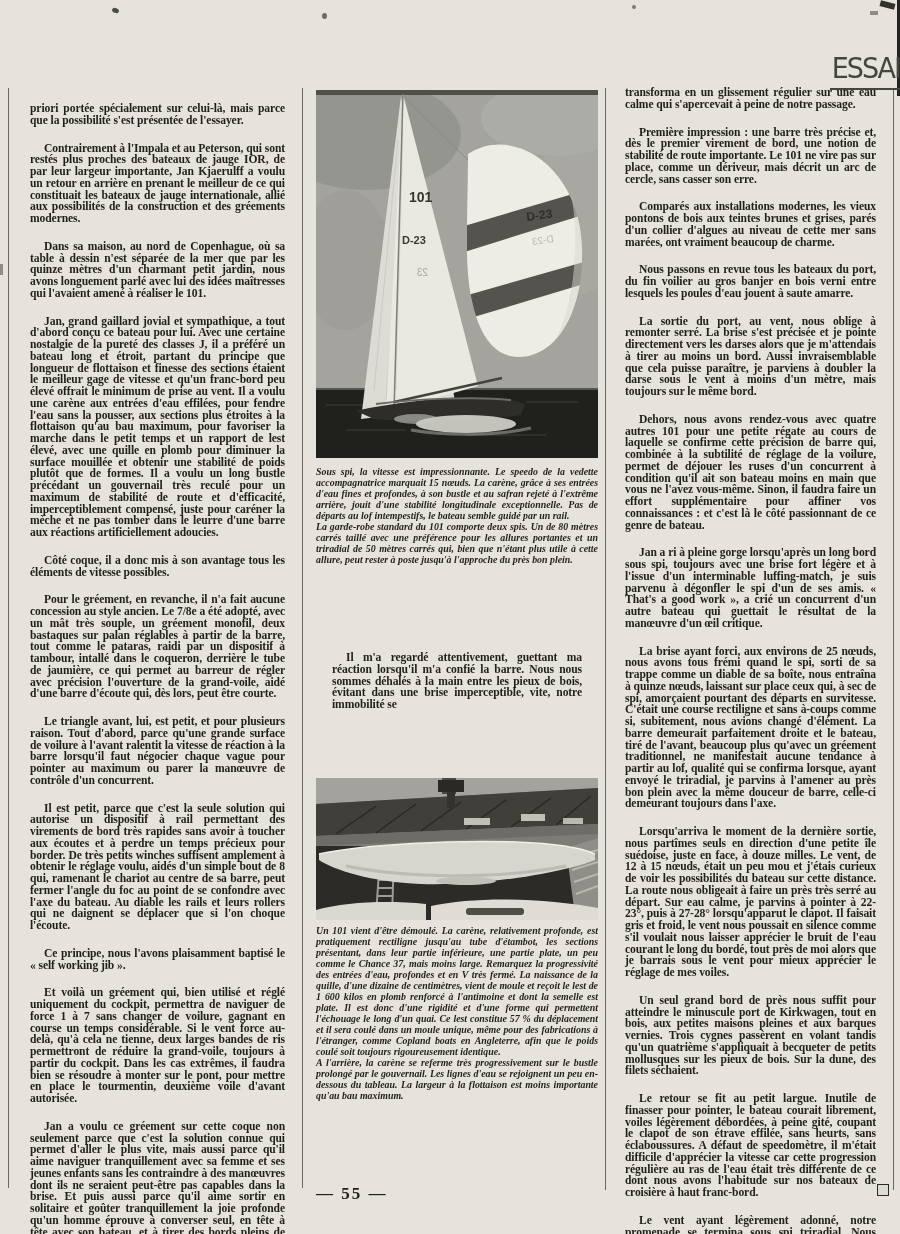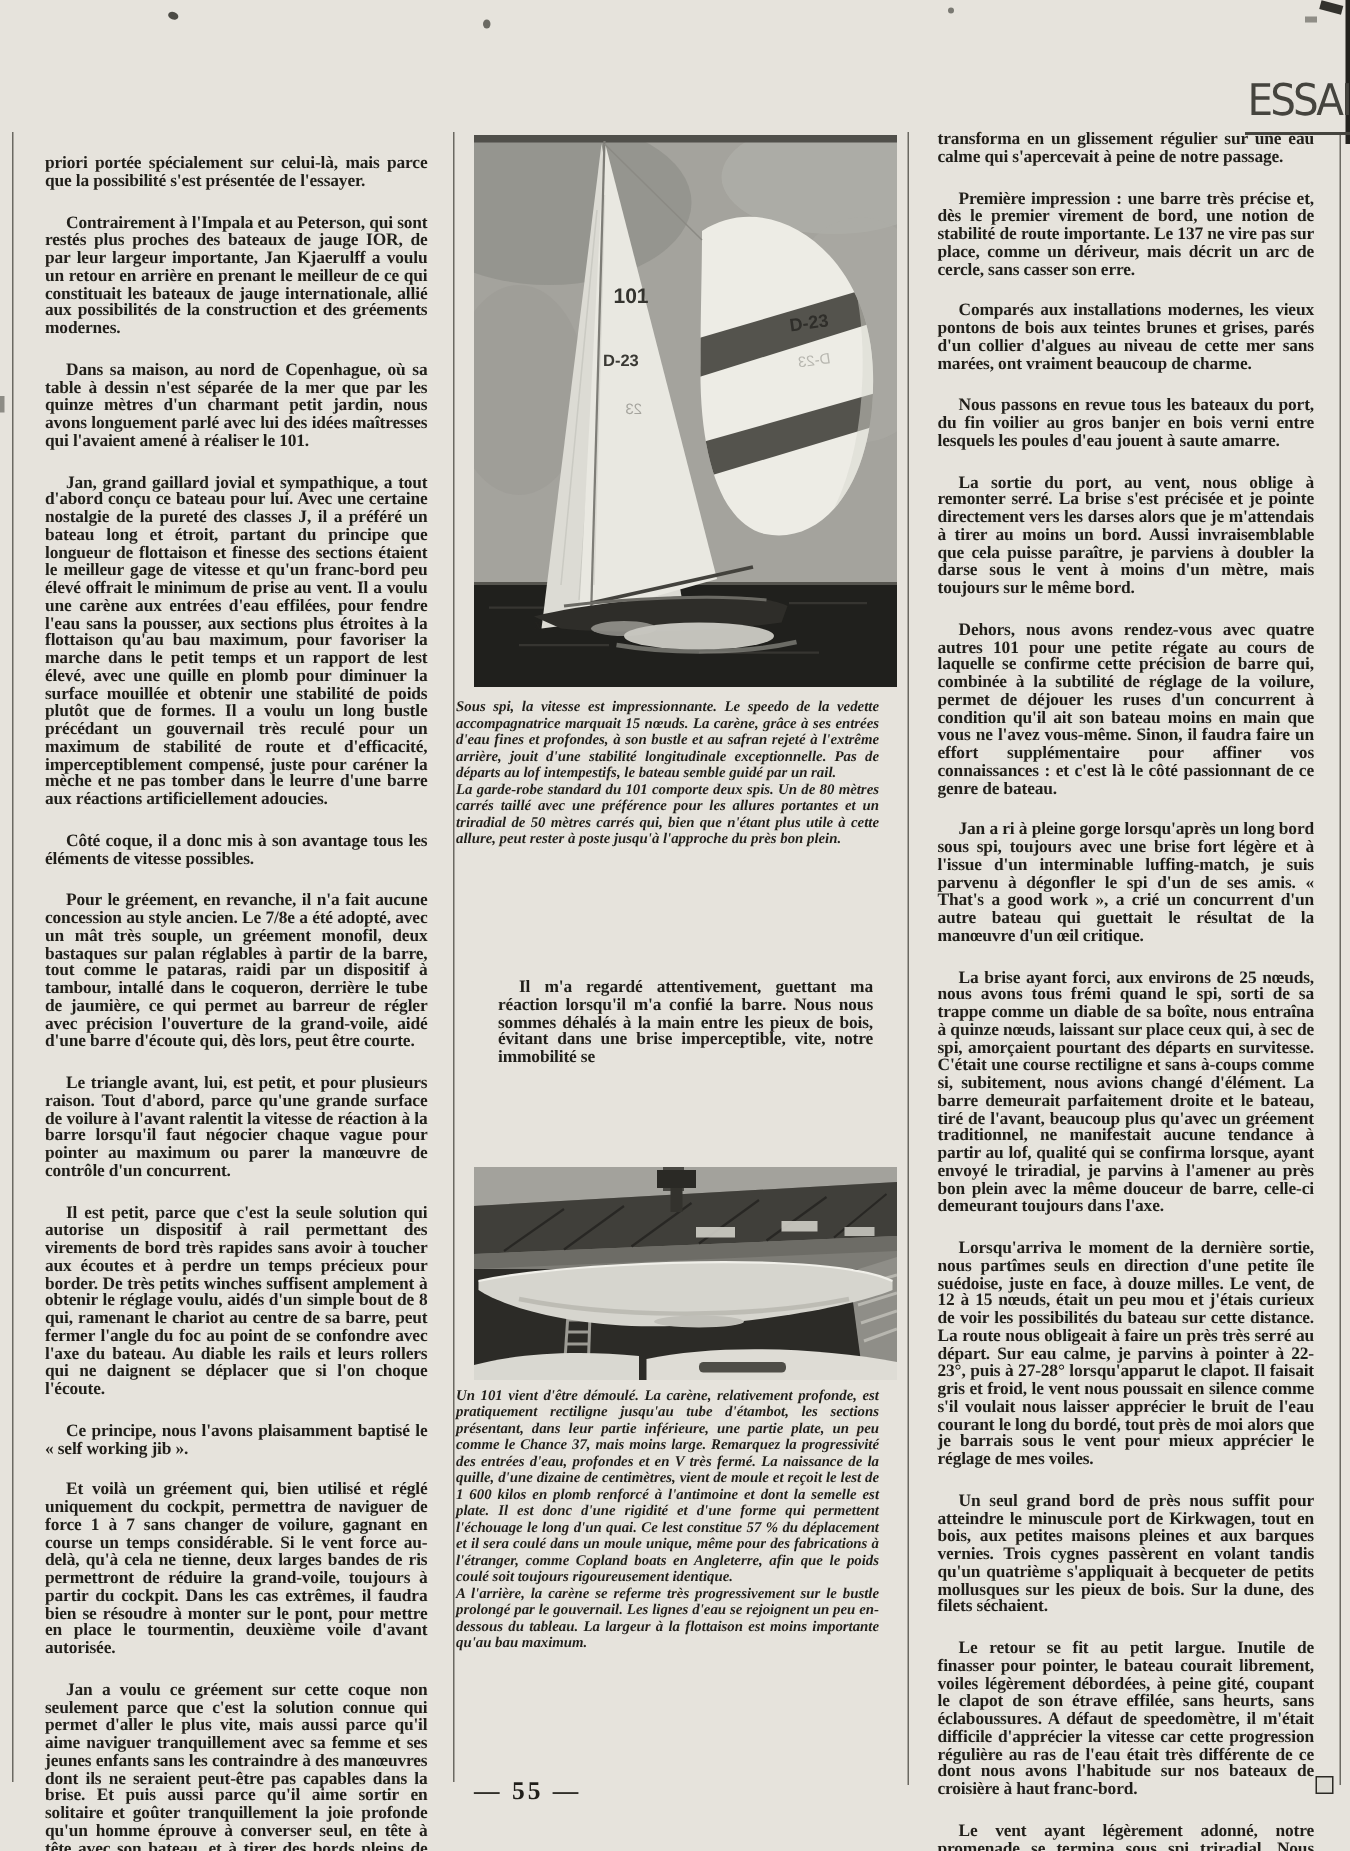--- a/index.html
+++ b/index.html
@@ -7,21 +7,21 @@
     width:900px;height:1234px;position:relative;overflow:hidden;
     background:#e6e3dc;
     font-family:"Liberation Serif","DejaVu Serif",serif;
     color:#211f1a;
   }
   .col{position:absolute;text-align:justify;font-weight:700;}
   .col p{margin:16px;text-indent:14px;}
   .col p.noindent{text-indent:0;}
   #col-left{left:14px;top:87px;width:287px;font-size:11.6px;line-height:11.75px;letter-spacing:-0.1px;}
   #col-right{left:609px;top:71px;width:283px;font-size:11.6px;line-height:11.75px;letter-spacing:-0.1px;}
-  .caption{position:absolute;width:282px;left:304px;font-style:italic;font-weight:700;
+  .caption{position:absolute;width:282px;left:316px;font-style:italic;font-weight:700;
     font-size:9.9px;line-height:11px;text-align:justify;}
   .caption p{margin:0;text-indent:0;}
   #mid-caption1{top:466px;}
   #mid-body{left:316px;top:636px;width:282px;font-size:11.6px;line-height:11.75px;letter-spacing:-0.1px;}
   #mid-caption2{top:925px;}
   #photo1{position:absolute;left:316px;top:90px;width:282px;height:368px;display:block;}
   #photo2{position:absolute;left:316px;top:778px;width:282px;height:142px;display:block;}
   #page-number{position:absolute;left:316px;top:1184px;width:282px;
     font-size:17px;font-weight:700;letter-spacing:2px;}
   .rule{position:absolute;width:1px;background:#55534c;opacity:.85;}
@@ -164,21 +164,21 @@
   <ellipse cx="150" cy="103" rx="30" ry="4" fill="#c0bfb8"></ellipse>
 </svg>
 
 <div class="caption" id="mid-caption2">
     <p>Un 101 vient d'être démoulé. La carène, relativement profonde, est pratiquement rectiligne jusqu'au tube d'étambot, les sections présentant, dans leur partie inférieure, une partie plate, un peu comme le Chance 37, mais moins large. Remarquez la progressivité des entrées d'eau, profondes et en V très fermé. La naissance de la quille, d'une dizaine de centimètres, vient de moule et reçoit le lest de 1 600 kilos en plomb renforcé à l'antimoine et dont la semelle est plate. Il est donc d'une rigidité et d'une forme qui permettent l'échouage le long d'un quai. Ce lest constitue 57 % du déplacement et il sera coulé dans un moule unique, même pour des fabrications à l'étranger, comme Copland boats en Angleterre, afin que le poids coulé soit toujours rigoureusement identique.</p>
     <p>A l'arrière, la carène se referme très progressivement sur le bustle prolongé par le gouvernail. Les lignes d'eau se rejoignent un peu en-dessous du tableau. La largeur à la flottaison est moins importante qu'au bau maximum.</p>
   </div>
 
 <div class="col" id="col-right">
     <p class="noindent">transforma en un glissement régulier sur une eau calme qui s'apercevait à peine de notre passage.</p>
-    <p>Première impression : une barre très précise et, dès le premier virement de bord, une notion de stabilité de route importante. Le 137 ne vire pas sur place, comme un dériveur, mais décrit un arc de cercle, sans casser son erre.</p>
+    <p>Première impression : une barre très précise et, dès le premier virement de bord, une notion de stabilité de route importante. Le 101 ne vire pas sur place, comme un dériveur, mais décrit un arc de cercle, sans casser son erre.</p>
     <p>Comparés aux installations modernes, les vieux pontons de bois aux teintes brunes et grises, parés d'un collier d'algues au niveau de cette mer sans marées, ont vraiment beaucoup de charme.</p>
     <p>Nous passons en revue tous les bateaux du port, du fin voilier au gros banjer en bois verni entre lesquels les poules d'eau jouent à saute amarre.</p>
     <p>La sortie du port, au vent, nous oblige à remonter serré. La brise s'est précisée et je pointe directement vers les darses alors que je m'attendais à tirer au moins un bord. Aussi invraisemblable que cela puisse paraître, je parviens à doubler la darse sous le vent à moins d'un mètre, mais toujours sur le même bord.</p>
     <p>Dehors, nous avons rendez-vous avec quatre autres 101 pour une petite régate au cours de laquelle se confirme cette précision de barre qui, combinée à la subtilité de réglage de la voilure, permet de déjouer les ruses d'un concurrent à condition qu'il ait son bateau moins en main que vous ne l'avez vous-même. Sinon, il faudra faire un effort supplémentaire pour affiner vos connaissances : et c'est là le côté passionnant de ce genre de bateau.</p>
     <p>Jan a ri à pleine gorge lorsqu'après un long bord sous spi, toujours avec une brise fort légère et à l'issue d'un interminable luffing-match, je suis parvenu à dégonfler le spi d'un de ses amis. « That's a good work », a crié un concurrent d'un autre bateau qui guettait le résultat de la manœuvre d'un œil critique.</p>
     <p>La brise ayant forci, aux environs de 25 nœuds, nous avons tous frémi quand le spi, sorti de sa trappe comme un diable de sa boîte, nous entraîna à quinze nœuds, laissant sur place ceux qui, à sec de spi, amorçaient pourtant des départs en survitesse. C'était une course rectiligne et sans à-coups comme si, subitement, nous avions changé d'élément. La barre demeurait parfaitement droite et le bateau, tiré de l'avant, beaucoup plus qu'avec un gréement traditionnel, ne manifestait aucune tendance à partir au lof, qualité qui se confirma lorsque, ayant envoyé le triradial, je parvins à l'amener au près bon plein avec la même douceur de barre, celle-ci demeurant toujours dans l'axe.</p>
     <p>Lorsqu'arriva le moment de la dernière sortie, nous partîmes seuls en direction d'une petite île suédoise, juste en face, à douze milles. Le vent, de 12 à 15 nœuds, était un peu mou et j'étais curieux de voir les possibilités du bateau sur cette distance. La route nous obligeait à faire un près très serré au départ. Sur eau calme, je parvins à pointer à 22-23°, puis à 27-28° lorsqu'apparut le clapot. Il faisait gris et froid, le vent nous poussait en silence comme s'il voulait nous laisser apprécier le bruit de l'eau courant le long du bordé, tout près de moi alors que je barrais sous le vent pour mieux apprécier le réglage de mes voiles.</p>
     <p>Un seul grand bord de près nous suffit pour atteindre le minuscule port de Kirkwagen, tout en bois, aux petites maisons pleines et aux barques vernies. Trois cygnes passèrent en volant tandis qu'un quatrième s'appliquait à becqueter de petits mollusques sur les pieux de bois. Sur la dune, des filets séchaient.</p>
     <p>Le retour se fit au petit largue. Inutile de finasser pour pointer, le bateau courait librement, voiles légèrement débordées, à peine gité, coupant le clapot de son étrave effilée, sans heurts, sans éclaboussures. A défaut de speedomètre, il m'était difficile d'apprécier la vitesse car cette progression régulière au ras de l'eau était très différente de ce dont nous avons l'habitude sur nos bateaux de croisière à haut franc-bord.</p>
     <p>Le vent ayant légèrement adonné, notre promenade se termina sous spi triradial. Nous avions parcouru 39 milles à la moyenne de 7,2 nœuds, ce qui confimait une chose, c'est que la vitesse était supérieure à l'impression que j'avais ressentie.</p>

